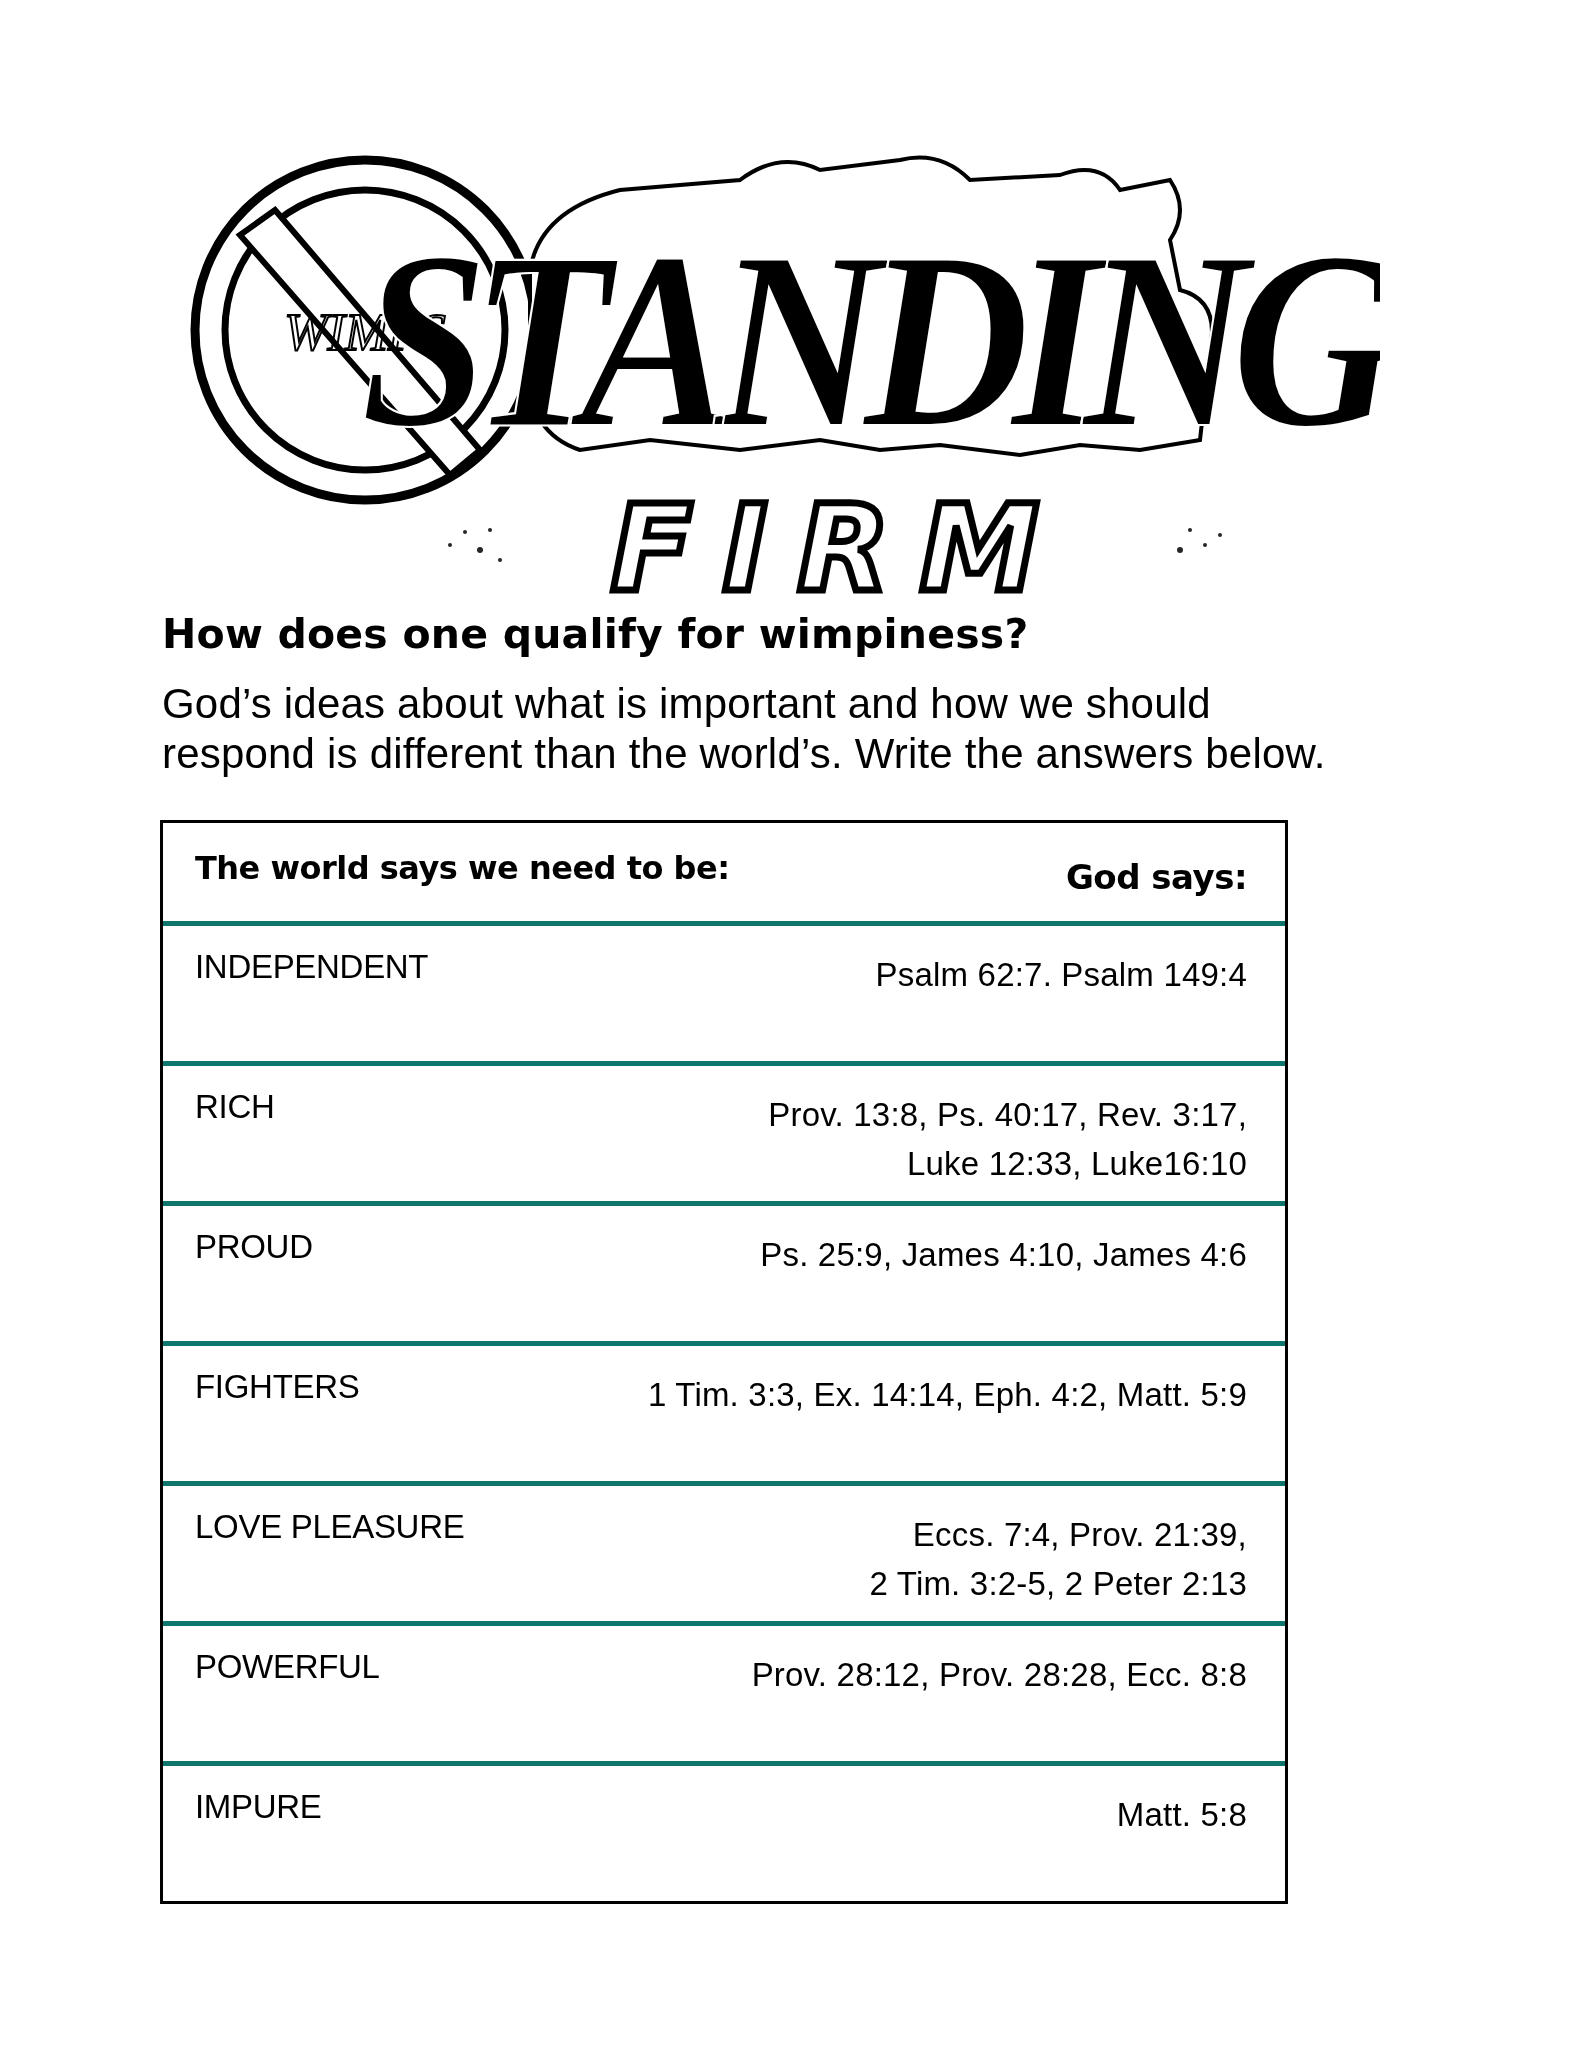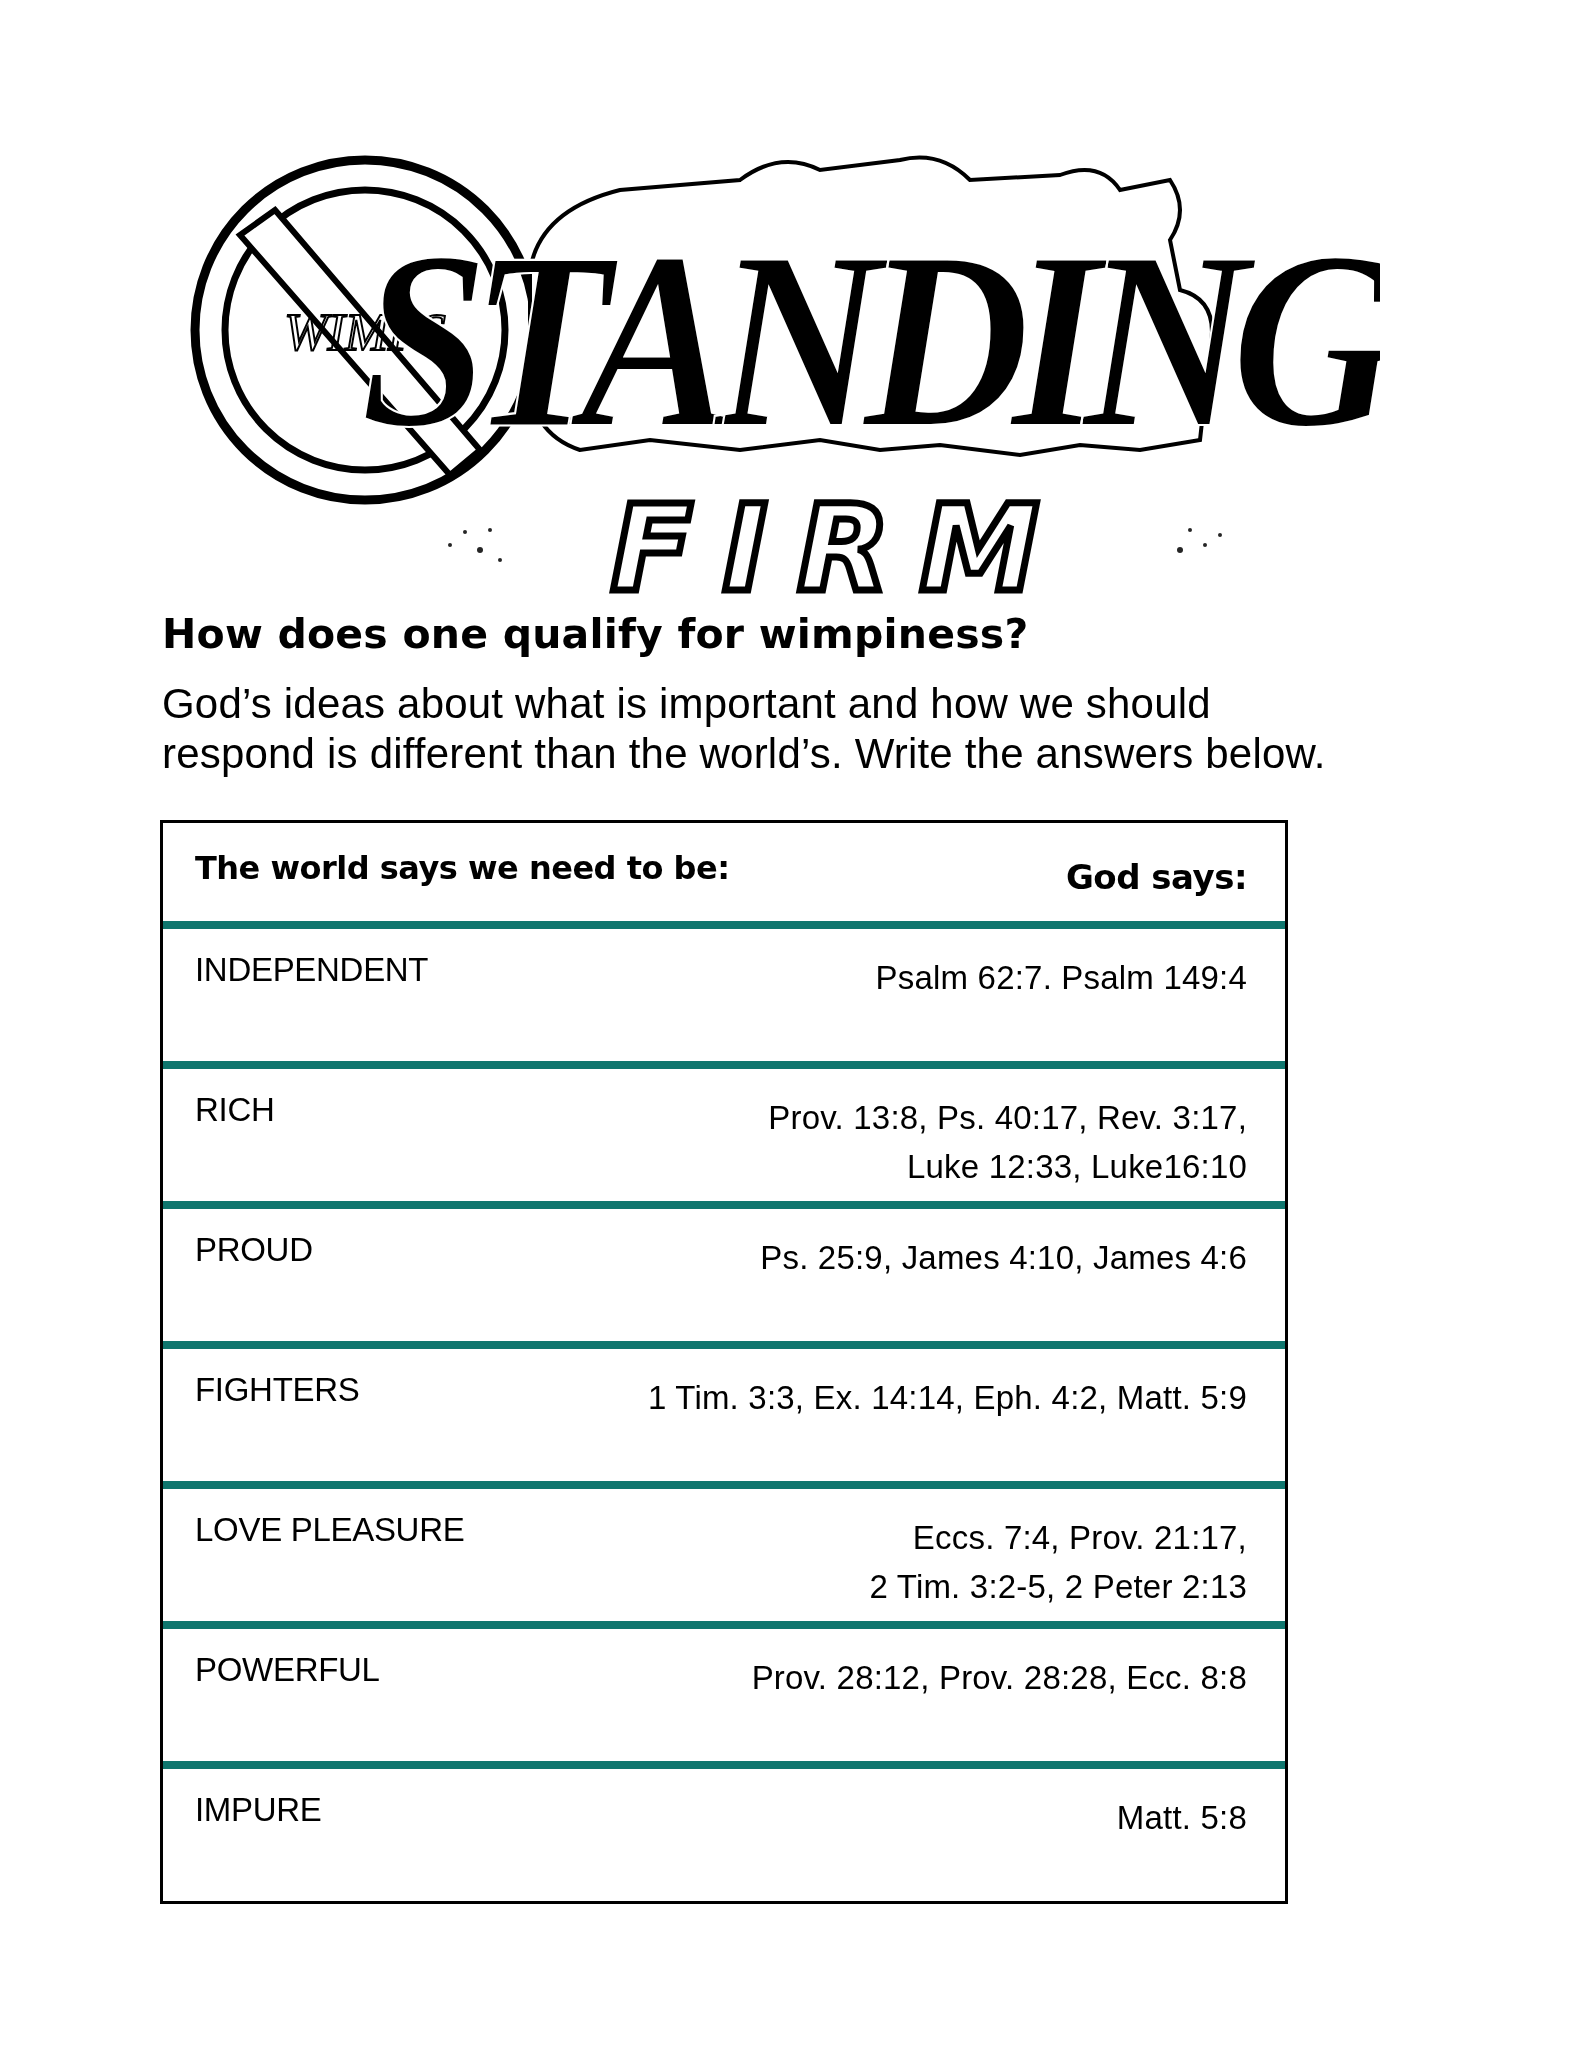--- a/index.html
+++ b/index.html
@@ -7,21 +7,21 @@
          font-family:"Liberation Sans", "DejaVu Sans", sans-serif; color:#000; }
 
   .header-art { position:absolute; left:180px; top:150px; width:1200px; height:450px;font-style:italic; }
 
   .question { position:absolute; left:162px; top:610px; font-size:41px; font-weight:bold;
               letter-spacing:0.2px; line-height:48px; font-family:"DejaVu Sans", sans-serif;text-align:right; }
   .intro { position:absolute; left:162px; top:662px; width:1200px; font-size:42px; line-height:50px;
            font-family:"Liberation Sans", sans-serif; letter-spacing:0.2px;margin-top:17px; }
 
   .table { position:absolute; left:160px; top:820px; width:1128px; border:3px solid #000; box-sizing:border-box; }
-  .row { position:relative; border-top:8px solid #0f766e; box-sizing:border-box; }
+  .row { position:relative; border-top:5px solid #0f766e; box-sizing:border-box; }
   .row.header-row { border-top:none; height:98px; }
   .row.item { height:140px; }
   .cell-left { position:absolute; left:32px; top:22px; font-size:33px; letter-spacing:-0.3px; }
   .cell-right { position:absolute; right:38px; top:24px; font-size:33px; text-align:right; line-height:49px; letter-spacing:0.2px; }
   .header-row .cell-left { top:26px; font-weight:bold; font-size:32px; font-family:"DejaVu Sans", sans-serif; letter-spacing:-0.5px; }
   .header-row .cell-right { top:30px; font-weight:bold; font-size:34px; font-family:"DejaVu Sans", sans-serif; letter-spacing:-0.5px; }
   .ref-line { display:block; }
 </style>
 </head>
 <body>
@@ -90,21 +90,21 @@
   <div class="row item">
     <span class="cell-left">FIGHTERS</span>
     <span class="cell-right">
       <span class="ref-line">1 Tim. 3:3, Ex. 14:14, Eph. 4:2, Matt. 5:9</span>
     </span>
   </div>
 
   <div class="row item">
     <span class="cell-left">LOVE PLEASURE</span>
     <span class="cell-right">
-      <span class="ref-line">Eccs. 7:4, Prov. 21:17,</span>
+      <span class="ref-line">Eccs. 7:4, Prov. 21:39,</span>
       <span class="ref-line">2 Tim. 3:2-5, 2 Peter 2:13</span>
     </span>
   </div>
 
   <div class="row item">
     <span class="cell-left">POWERFUL</span>
     <span class="cell-right">
       <span class="ref-line">Prov. 28:12, Prov. 28:28, Ecc. 8:8</span>
     </span>
   </div>

